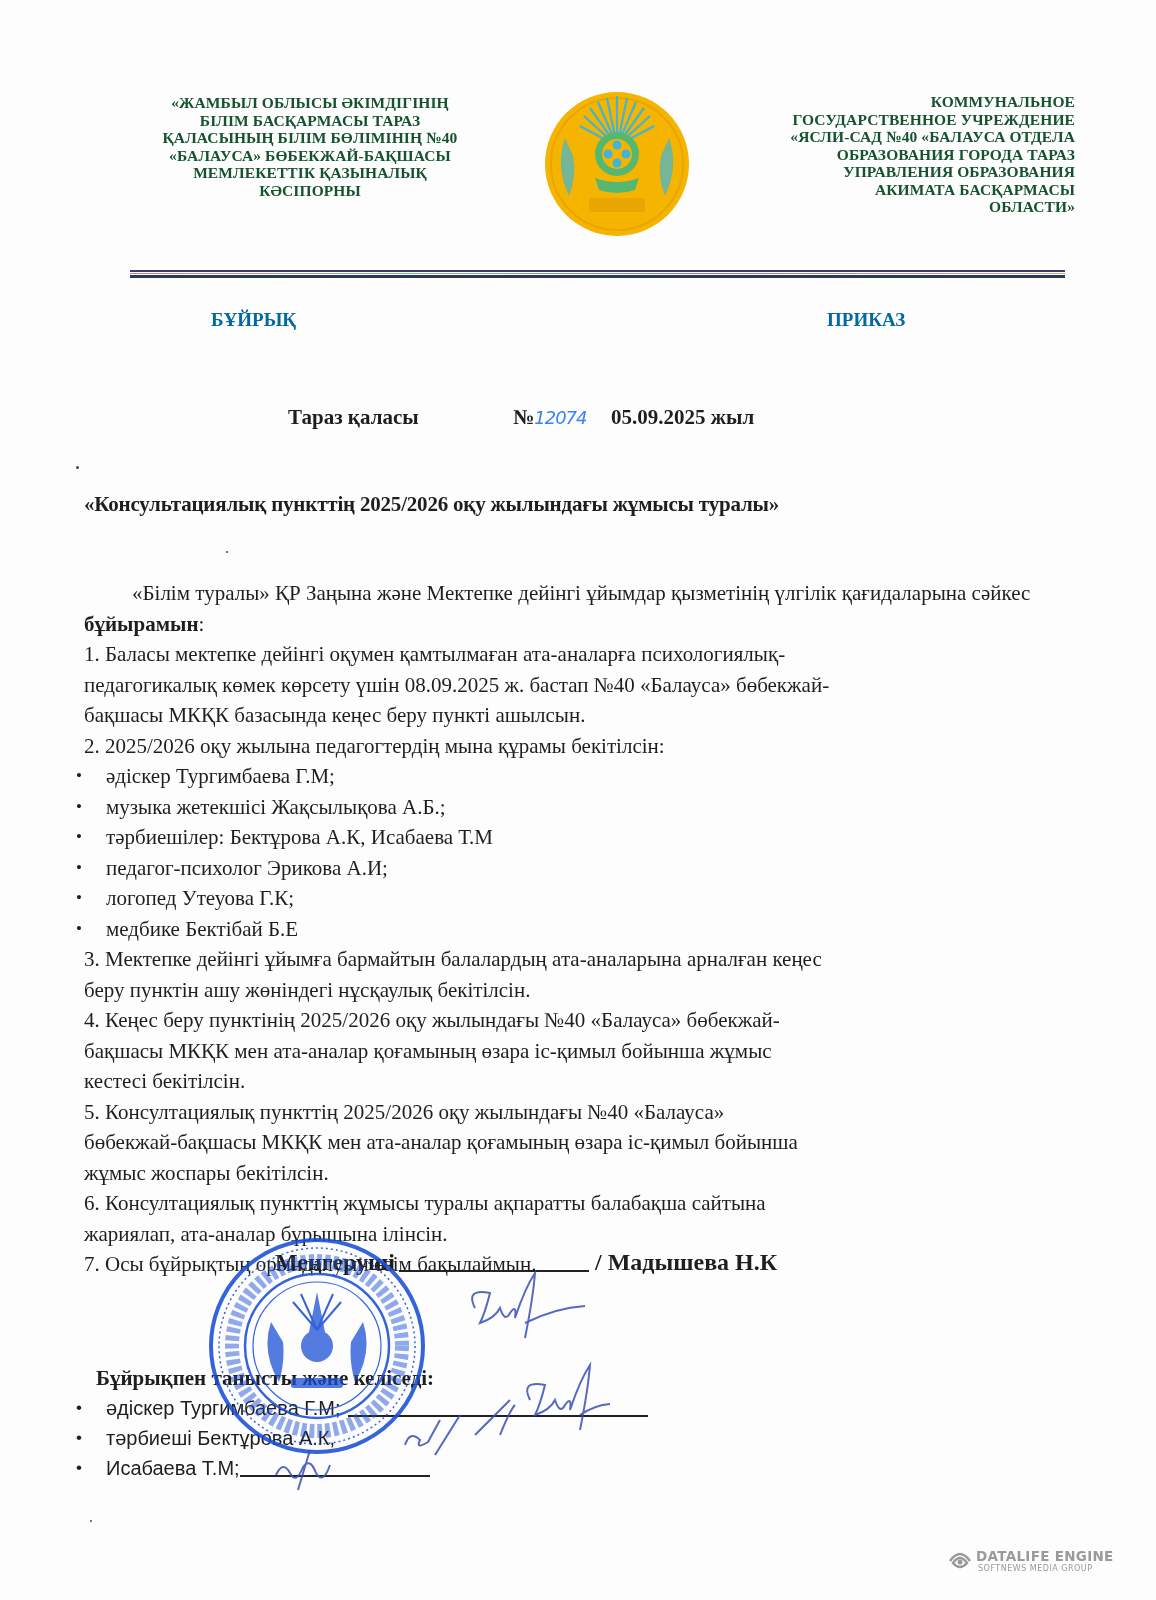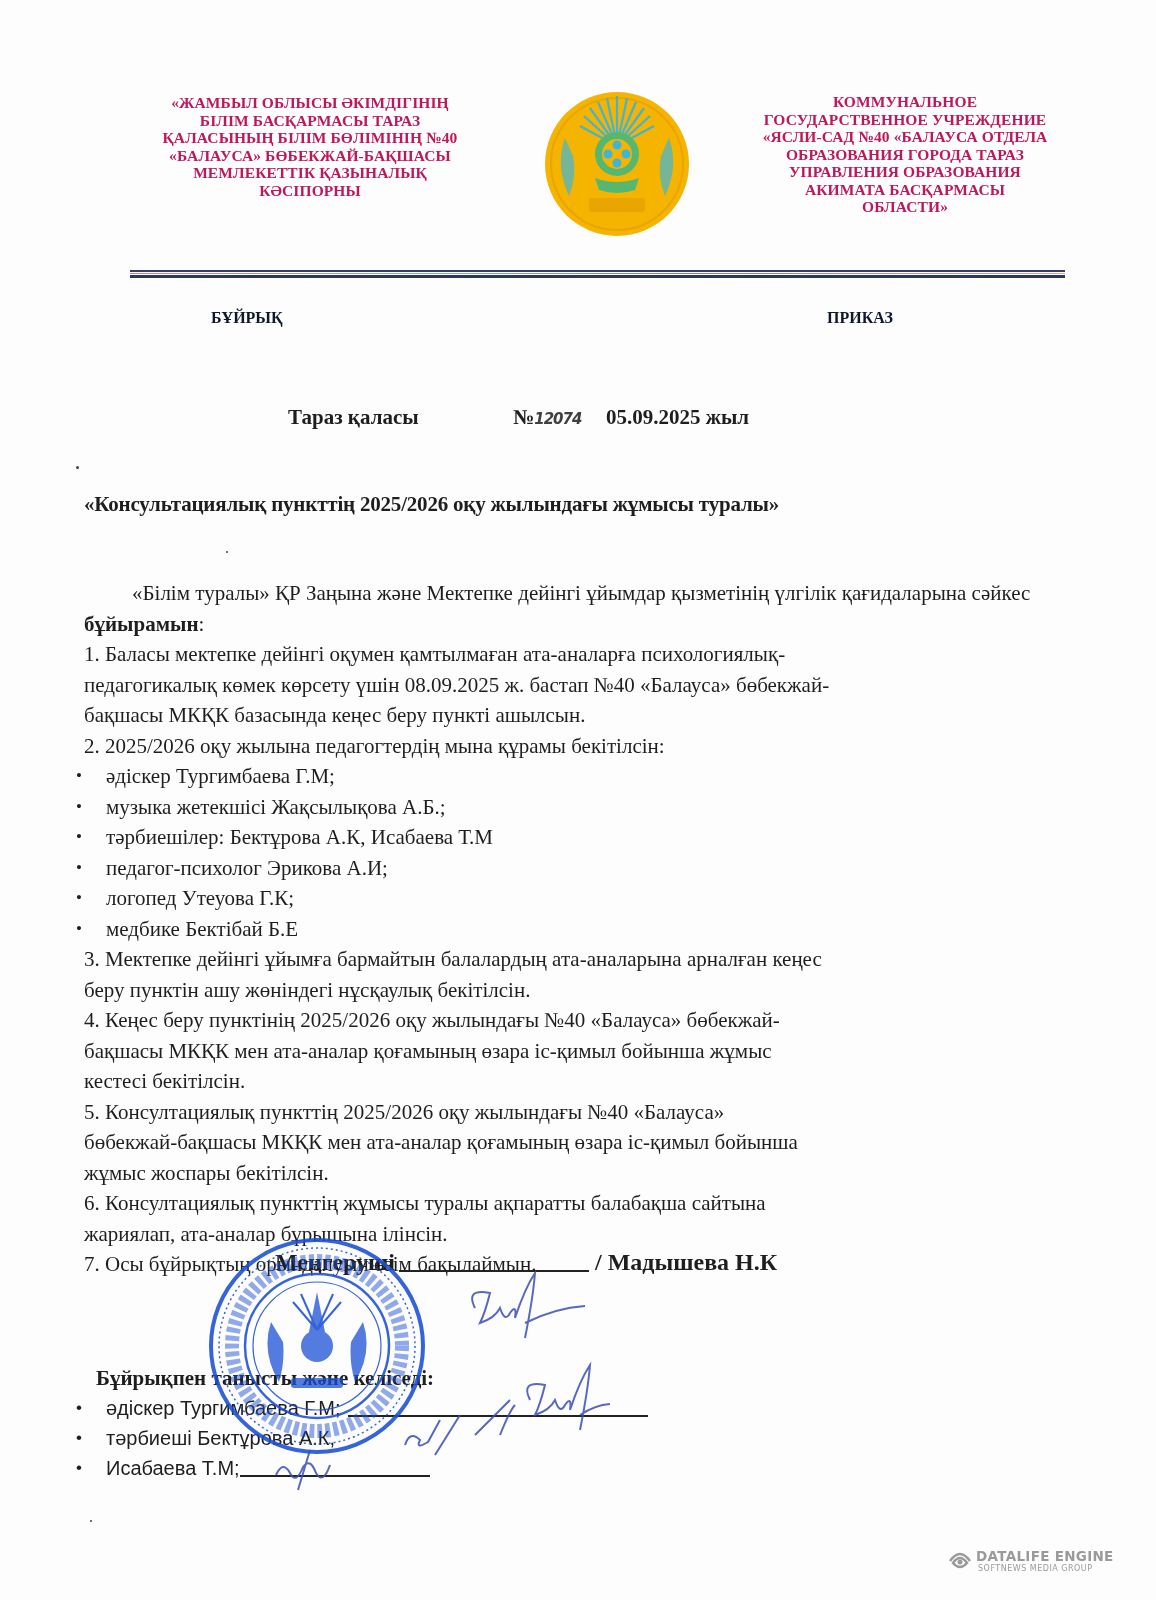--- a/index.html
+++ b/index.html
@@ -4,35 +4,35 @@
 <style>
   html, body { margin:0; padding:0; }
   body {
     width:1156px; height:1600px; position:relative; overflow:hidden;
     background:#fdfdfd;
     font-family:"Liberation Serif", serif;
     color:#1e1e1e;
   }
   .abs { position:absolute; }
   .hdr {
-    font-weight:bold; text-align:center; color:#be185d;
+    font-weight:bold; text-align:center; color:#14532d;
     font-size:15.5px; line-height:17.5px; letter-spacing:0.1px;
   }
   #hdr-left { left:135px; top:94px; width:350px; }
-  #hdr-right { left:735px; top:93px; width:340px; }
+  #hdr-right { left:735px; top:93px; width:340px;text-align:right; }
   #emblem { left:537px; top:86px; width:160px; height:160px; }
   #rule { left:130px; top:270px; width:935px; height:8px; }
   #rule .l1 { position:absolute; left:0; right:0; top:0; height:2px; background:#3b3b6a; }
   #rule .l2 { position:absolute; left:0; right:0; top:3px; height:1px; background:linear-gradient(90deg,#c44 0%,#4a4 30%,#44c 60%,#c84 100%); opacity:.7;}
   #rule .l3 { position:absolute; left:0; right:0; top:5px; height:3px; background:#2d3a55; }
-  .title-word { font-weight:bold; font-size:16px; color:#0f172a; }
+  .title-word { font-weight:bold; font-size:19px; color:#0369a1; }
   #buyryq { left:211px; top:309px; }
   #prikaz { left:827px; top:309px; }
   #place-line { left:288px; top:405px; font-size:21px; font-weight:bold; white-space:nowrap; }
-  #place-line .num-hand { font-family:"DejaVu Sans", sans-serif; font-weight:bold; font-style:italic; color:#404040; font-size:15px; letter-spacing:-1px; }
+  #place-line .num-hand { font-family:"DejaVu Sans", sans-serif; font-weight:normal; font-style:italic; color:#3b82f6; font-size:18px; letter-spacing:-1px; }
   #doc-title { left:84px; top:492px; font-size:21px; font-weight:bold; white-space:nowrap; letter-spacing:-0.2px; }
   .body-text { font-size:21px; line-height:30.5px; }
   #body { left:84px; top:578px; width:980px; }
   #body p { margin:0; }
   #body .indent { text-indent:48px; }
   ul.bul { list-style:none; margin:0; padding:0; }
   ul.bul li { position:relative; padding-left:22px; }
   ul.bul li::before { content:"•"; position:absolute; left:-8px; top:0; font-size:17px; }
   #sign-line { left:275px; top:1249px; font-size:24px; font-weight:bold; white-space:nowrap; }
   #sign-line .blank { display:inline-block; width:190px; border-bottom:2px solid #222; vertical-align:bottom; margin:0 6px 4px 4px; height:1px; }

